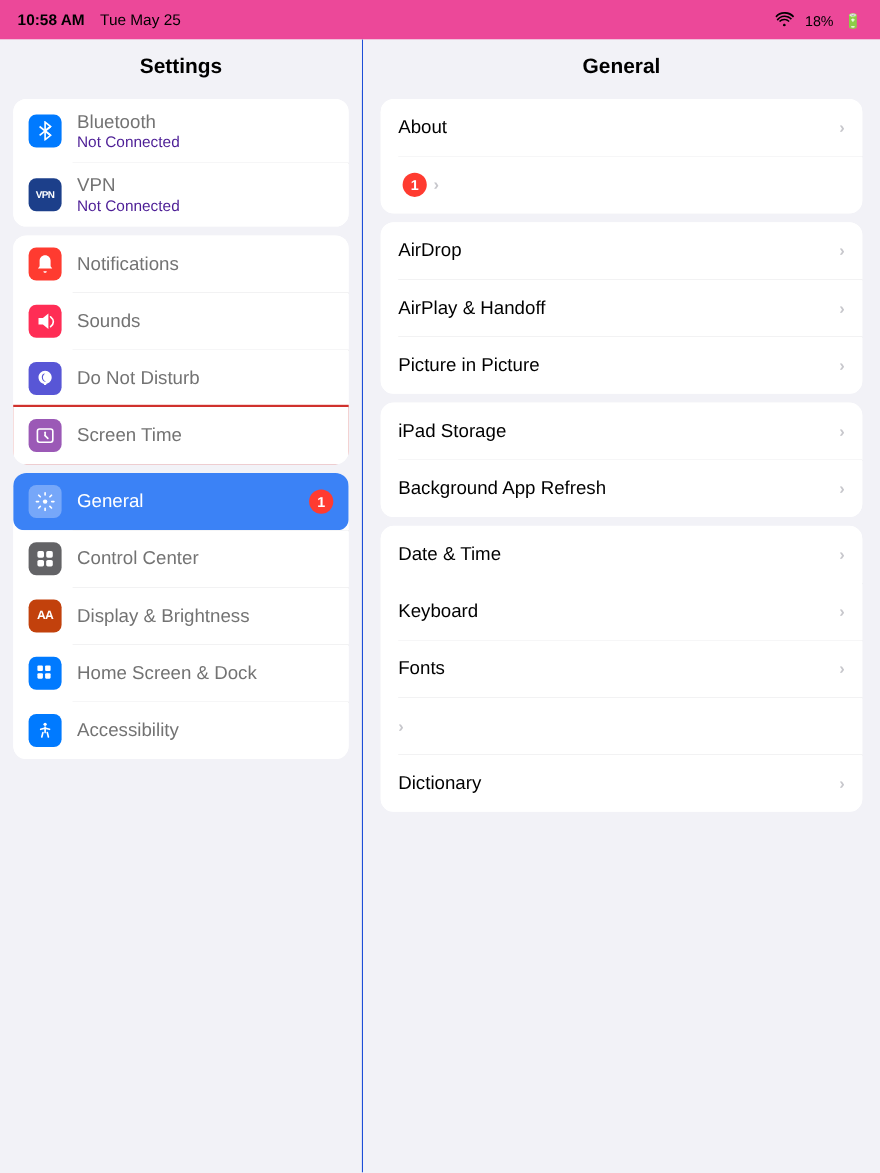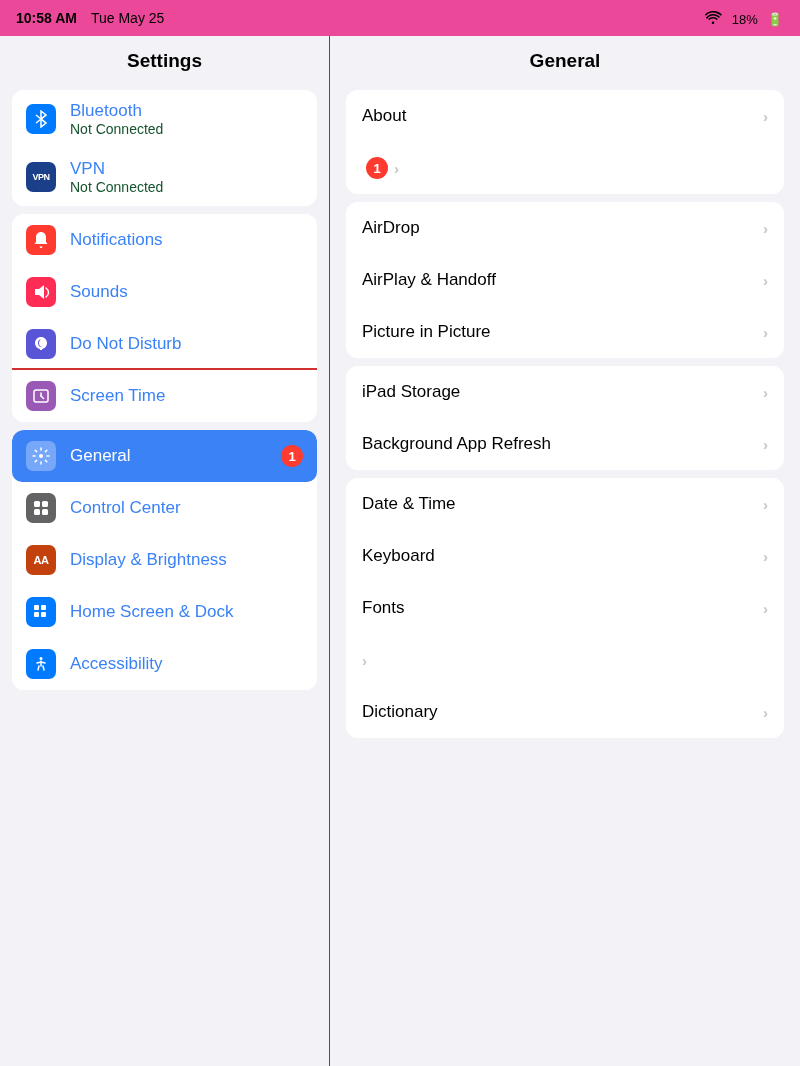--- a/index.html
+++ b/index.html
@@ -110,32 +110,32 @@
       align-items: center;
       justify-content: center;
       margin-right: 14px;
       flex-shrink: 0;
       font-size: 16px;
       color: #fff;
     }
 
     .settings-label {
       font-size: 17px;
-      color: #3b82f6;
+      color: #737373;
       flex: 1;
     }
 
     .settings-row.active .settings-label {
       color: #fff;
       font-weight: 500;
     }
 
     .settings-sublabel {
       font-size: 14px;
-      color: #14532d;
+      color: #4c1d95;
       display: block;
     }
 
     .badge-red {
       background: #ff3b30;
       color: #fff;
       font-size: 13px;
       font-weight: 600;
       width: 22px;
       height: 22px;

